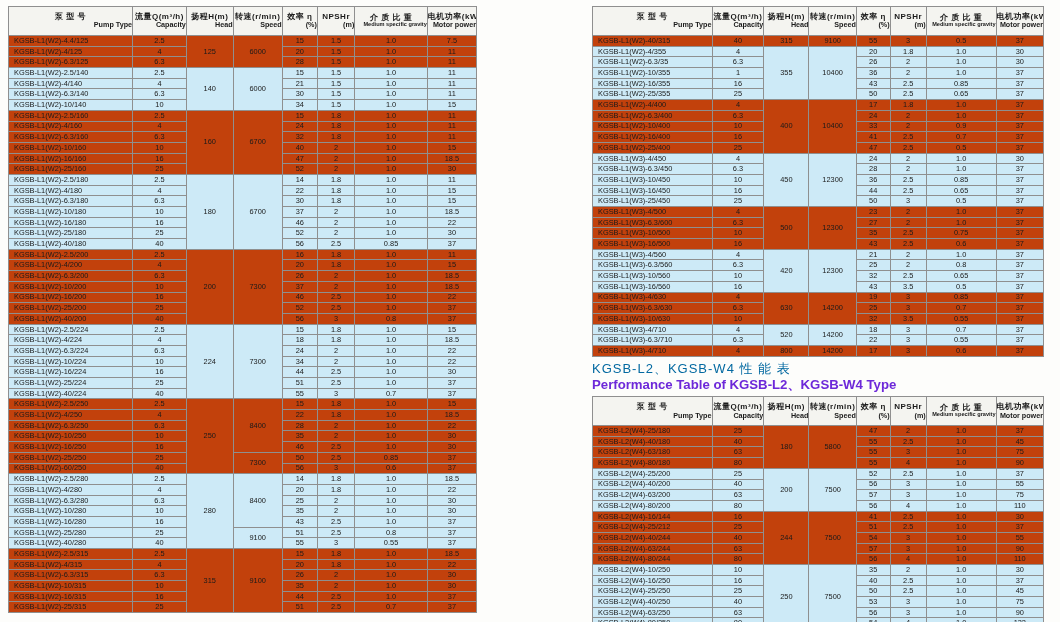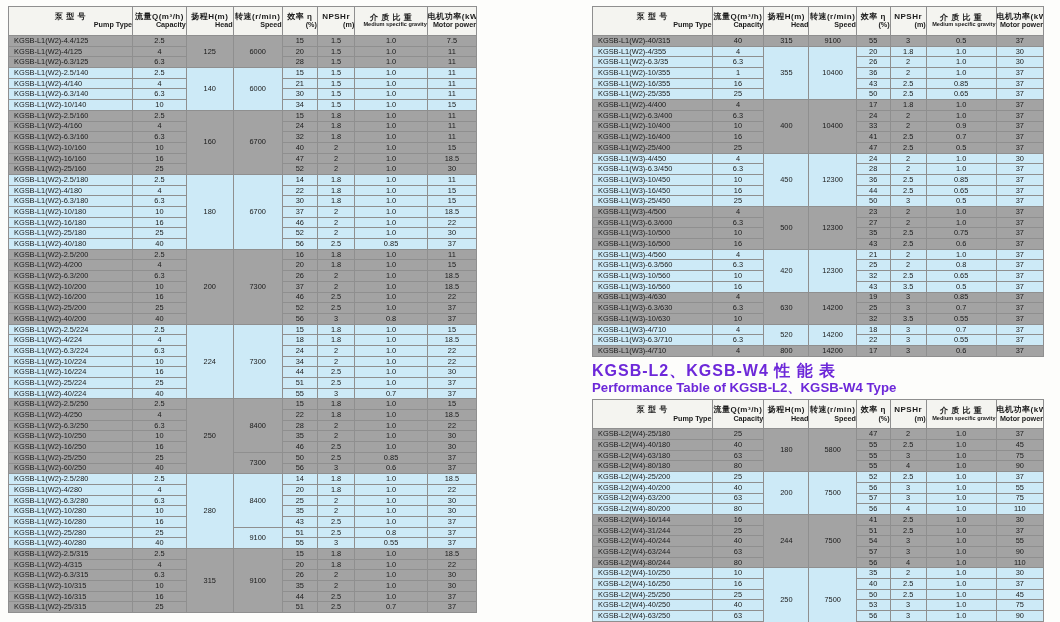--- a/index.html
+++ b/index.html
@@ -4,34 +4,34 @@
 <style>
   html,body{margin:0;padding:0;}
   body{
     width:1060px;height:622px;position:relative;overflow:hidden;
     background:#fdfdfb;color:#1a1a1a;
     font-family:"Liberation Sans", sans-serif;
   }
   .panel{position:absolute;top:6px;}
   #left-mount{left:8px;width:469px;}
   #right-col{left:592px;width:452px;}
-  table{border-collapse:collapse;table-layout:fixed;width:100%;background:#a3a3a3;border:1px solid #6e6e6e;}
+  table{border-collapse:collapse;table-layout:fixed;width:100%;background:#c2410c;border:1px solid #6e6e6e;}
   th,td{
     border:1px solid #8f8f8f;text-align:center;vertical-align:middle;
     padding:0 1px;font-size:7.4px;line-height:1.05;height:9.7px;
     white-space:nowrap;overflow:hidden;
   }
   thead th{background:#f4f4f0;height:26px;padding:1px 0;}
   .hz{font-size:8px;font-weight:600;letter-spacing:.5px;}
   .he{font-size:7.2px;font-weight:600;text-align:right;}
   .he.tiny{font-size:5.6px;letter-spacing:0;}
   td.pump{text-align:left;padding-left:5px;}
   tr.shade td{background:#cdeaf7;}
   .title-block{margin:5px 0 4px 0;}
-  .title-zh{color:#6d28d9;font-weight:bold;font-size:16px;letter-spacing:1px;line-height:1.1;}
+  .title-zh{color:#0369a1;font-weight:normal;font-size:13px;letter-spacing:1px;line-height:1.1;}
   .title-en{color:#6d28d9;font-weight:bold;font-size:13.2px;line-height:1.15;margin-top:1px;}
 </style>
 </head>
 <body>
 
 <div class="panel" id="left-mount">
     <table>
       <colgroup>
         <col style="width: 26.5%;">
         <col style="width: 11.5%;">
@@ -971,21 +971,21 @@
             <td class="pump">KGSB-L2(W4)-16/144</td>
             <td>16</td>
             <td rowspan="5">244</td>
             <td rowspan="5">7500</td>
             <td>41</td>
             <td>2.5</td>
             <td>1.0</td>
             <td>30</td>
           </tr>
           <tr>
-            <td class="pump">KGSB-L2(W4)-31/244</td>
+            <td class="pump">KGSB-L2(W4)-25/212</td>
             <td>25</td>
             <td>51</td>
             <td>2.5</td>
             <td>1.0</td>
             <td>37</td>
           </tr>
           <tr>
             <td class="pump">KGSB-L2(W4)-40/244</td>
             <td>40</td>
             <td>54</td>

